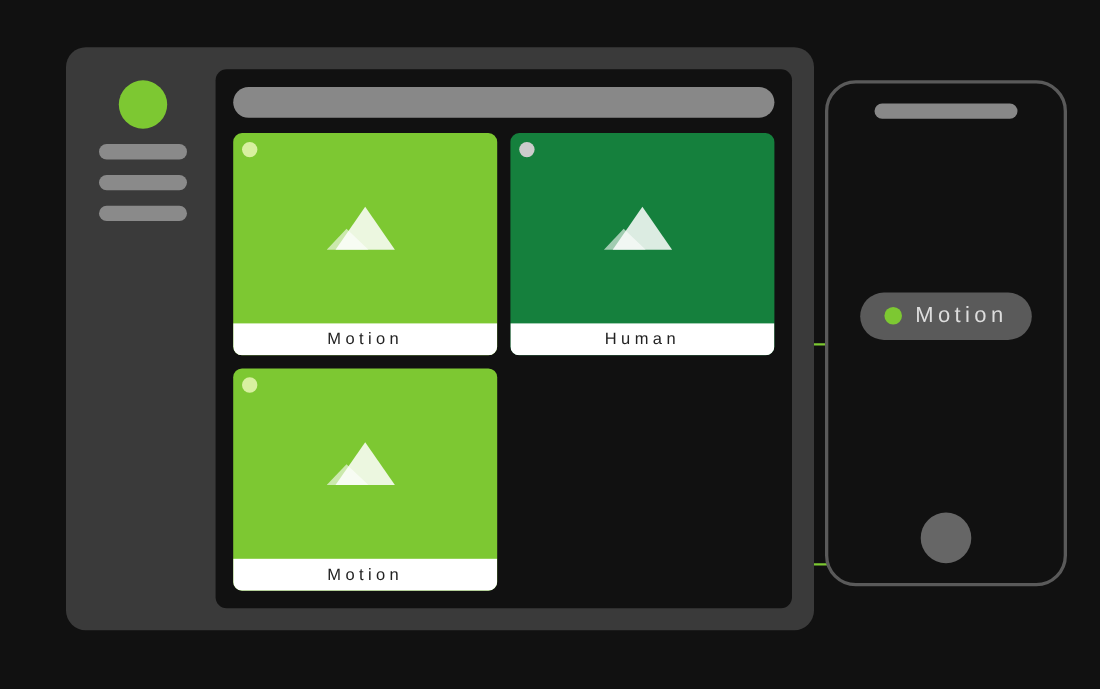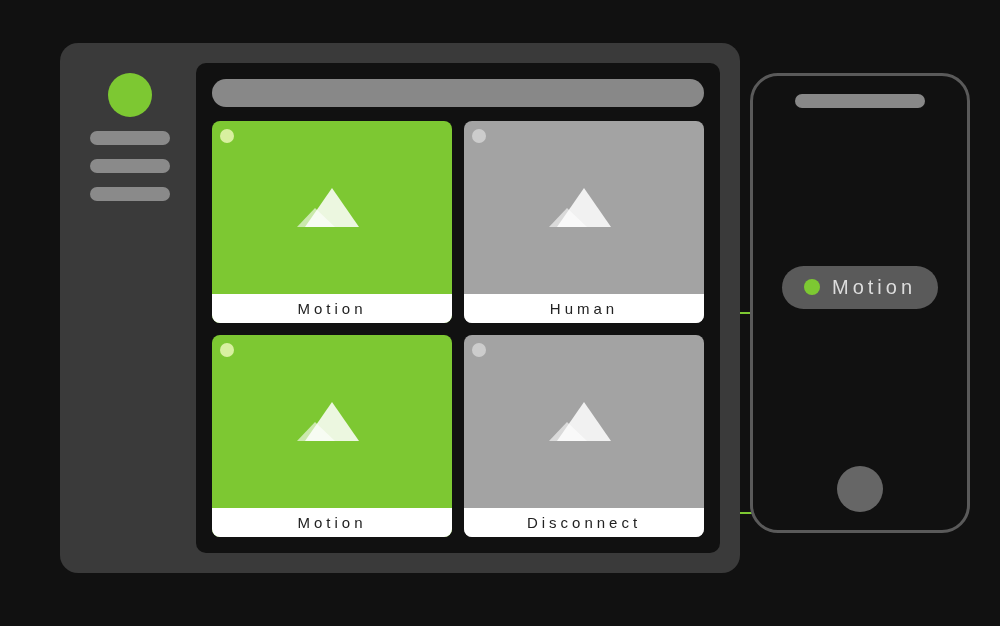--- a/index.html
+++ b/index.html
@@ -93,21 +93,21 @@
       display: flex;
       flex-direction: column;
       position: relative;
     }
 
     .camera-cell.active {
       background-color: #7dc832;
     }
 
     .camera-cell.inactive {
-      background-color: #a3a3a3;
+      background-color: #15803d;
     }
 
     .camera-image-area {
       flex: 1;
       display: flex;
       align-items: center;
       justify-content: center;
       position: relative;
       min-height: 100px;
     }
@@ -265,30 +265,20 @@
           <div class="camera-image-area">
             <div class="camera-dot"></div>
             <svg class="mountain-icon" viewBox="0 0 70 55">
               <polygon points="35,8 62,47 8,47" fill="white" opacity="0.85"></polygon>
               <polygon points="18,28 38,47 0,47" fill="white" opacity="0.6"></polygon>
             </svg>
           </div>
           <div class="camera-label">Motion</div>
         </div>
 
-        <div class="camera-cell inactive">
-          <div class="camera-image-area">
-            <div class="camera-dot"></div>
-            <svg class="mountain-icon" viewBox="0 0 70 55">
-              <polygon points="35,8 62,47 8,47" fill="white" opacity="0.85"></polygon>
-              <polygon points="18,28 38,47 0,47" fill="white" opacity="0.6"></polygon>
-            </svg>
-          </div>
-          <div class="camera-label">Disconnect</div>
-        </div>
 
       </div>
     </div>
   </div>
 
   <div class="phone">
     <div class="phone-top-bar"></div>
 
     <div class="phone-motion-badge">
       <div class="phone-motion-dot"></div>

